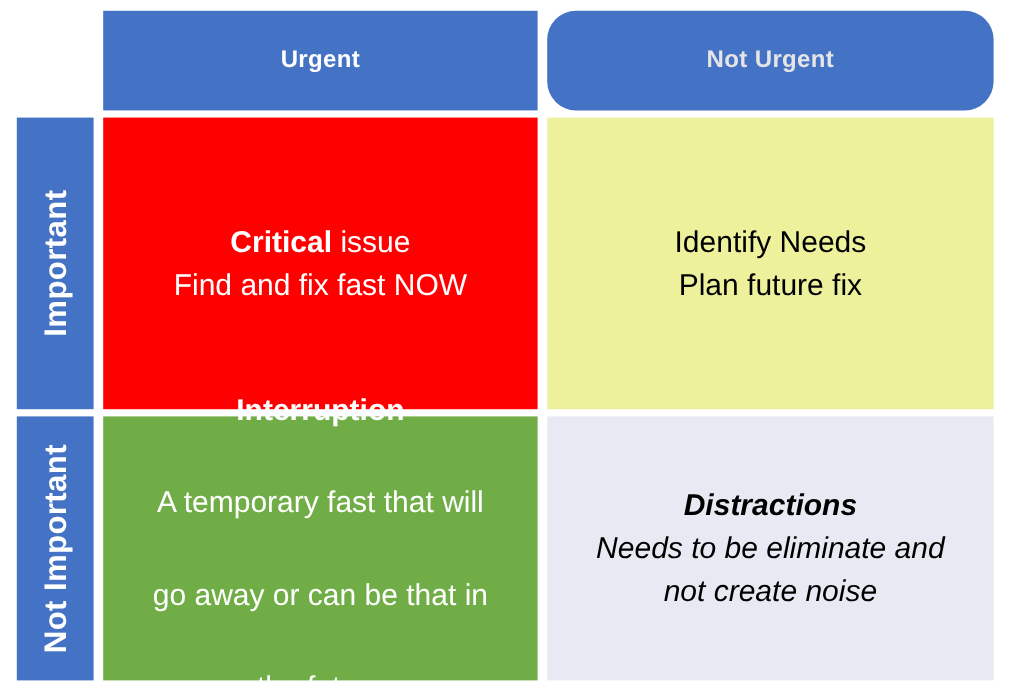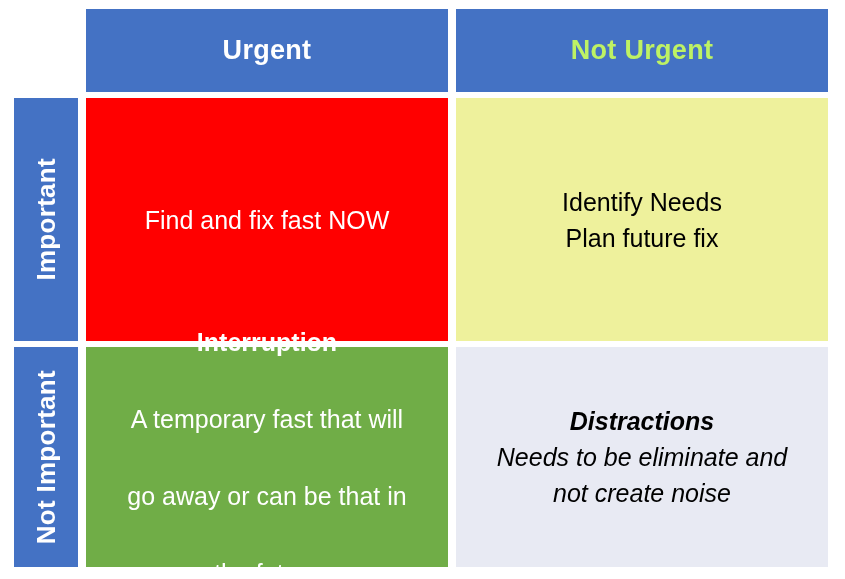--- a/index.html
+++ b/index.html
@@ -25,21 +25,21 @@
     row-gap: 6px;
   }
   .corner {
     background: transparent;
   }
   .col-header {
     display: flex;
     align-items: center;
     justify-content: center;
     font-weight: 700;
-    font-size: 27px;
+    font-size: 20px;
     letter-spacing: 0.3px;
   }
   .row-header {
     display: flex;
     align-items: center;
     justify-content: center;
   }
   .vlabel {
     writing-mode: vertical-rl;
     transform: rotate(180deg);
@@ -64,27 +64,30 @@
     font-weight: 700;
   }
 </style>
 </head>
 <body>
 
 <div class="matrix-grid">
 
   <div class="corner"></div>
   <div class="col-header" style="background-color: rgb(68, 114, 196); color: rgb(255, 255, 255);">Urgent</div>
-  <div class="col-header" style="background-color: rgb(68, 114, 196); color: #bef264;">Not Urgent</div>
+  <div class="col-header" style="background-color: rgb(68, 114, 196); color: #e5e5e5; border-radius: 24px;">Not Urgent</div>
 
   <div class="row-header" style="background-color: rgb(68, 114, 196); color: rgb(255, 255, 255);">
     <span class="vlabel">Important</span>
   </div>
 
   <div class="cell" style="background-color: rgb(255, 0, 0); color: rgb(255, 255, 255);">
+    <div class="line">
+      <span class="title-bold">Critical</span><span> issue</span>
+    </div>
     <div class="line">Find and fix fast NOW</div>
   </div>
 
   <div class="cell" style="background-color: rgb(238, 241, 156); color: rgb(0, 0, 0);">
     <div class="line">Identify Needs</div>
     <div class="line">Plan future fix</div>
   </div>
 
   <div class="row-header" style="background-color: rgb(68, 114, 196); color: rgb(255, 255, 255);">
     <span class="vlabel">Not Important</span>

